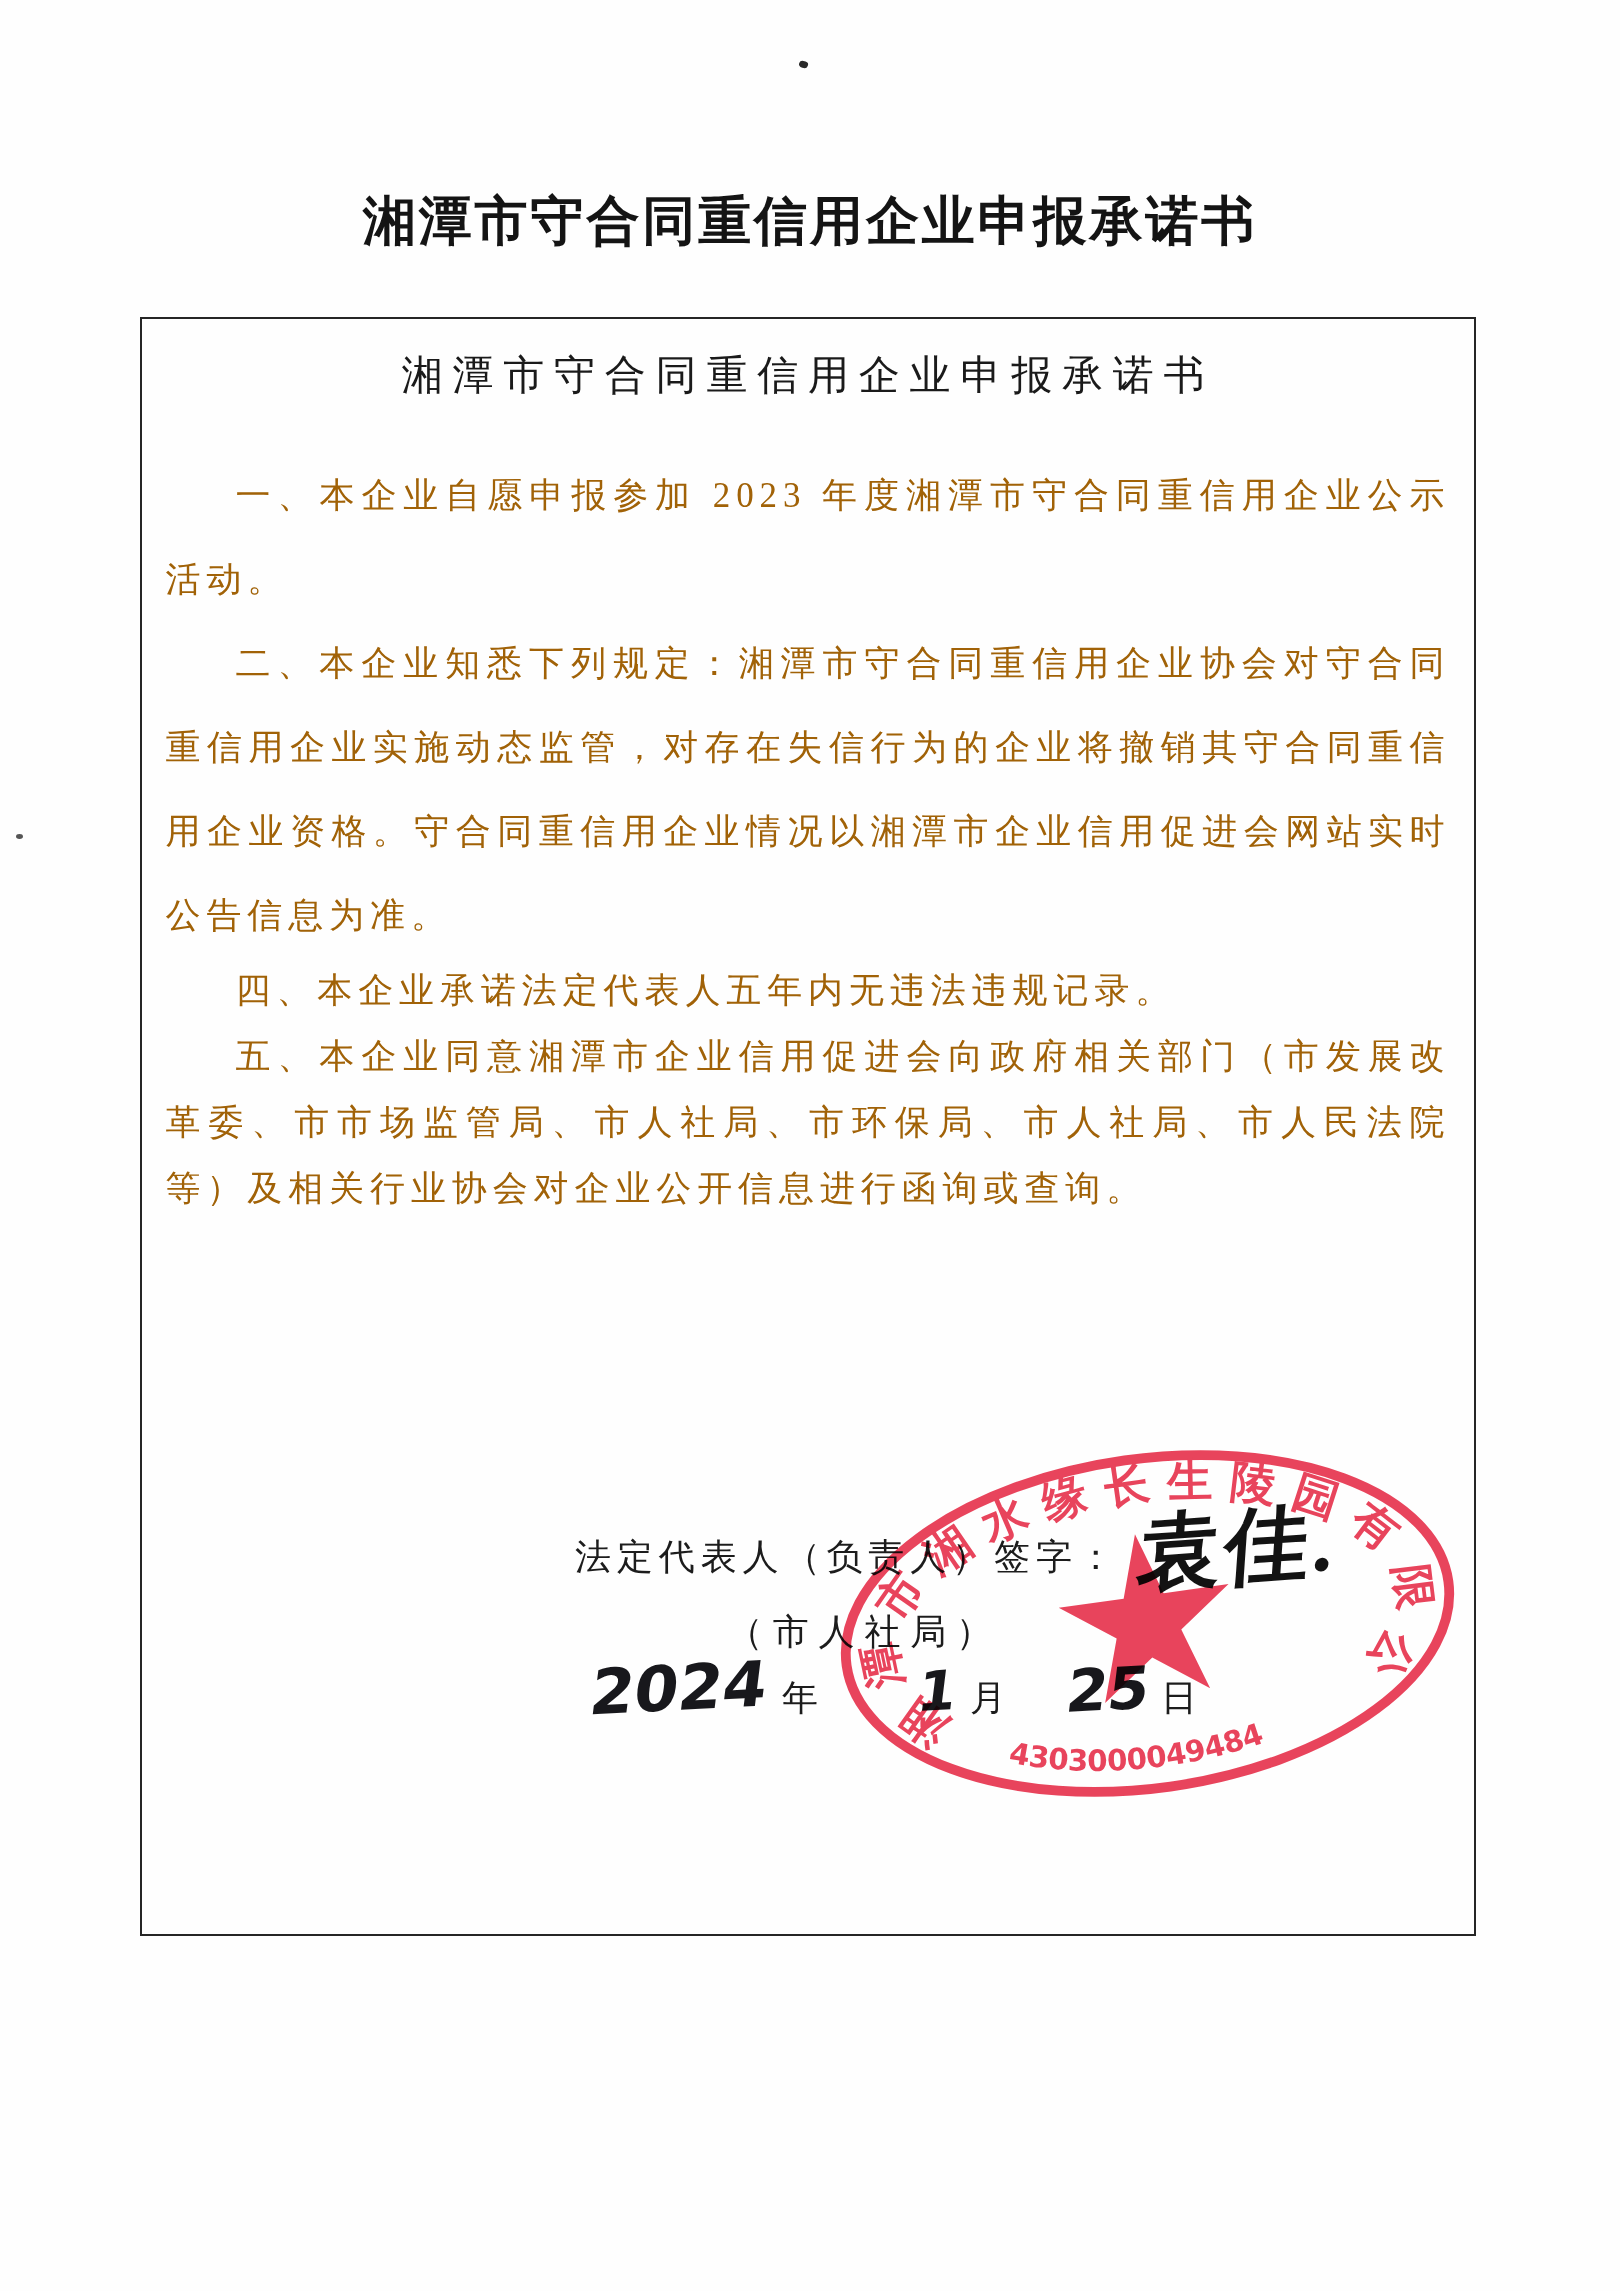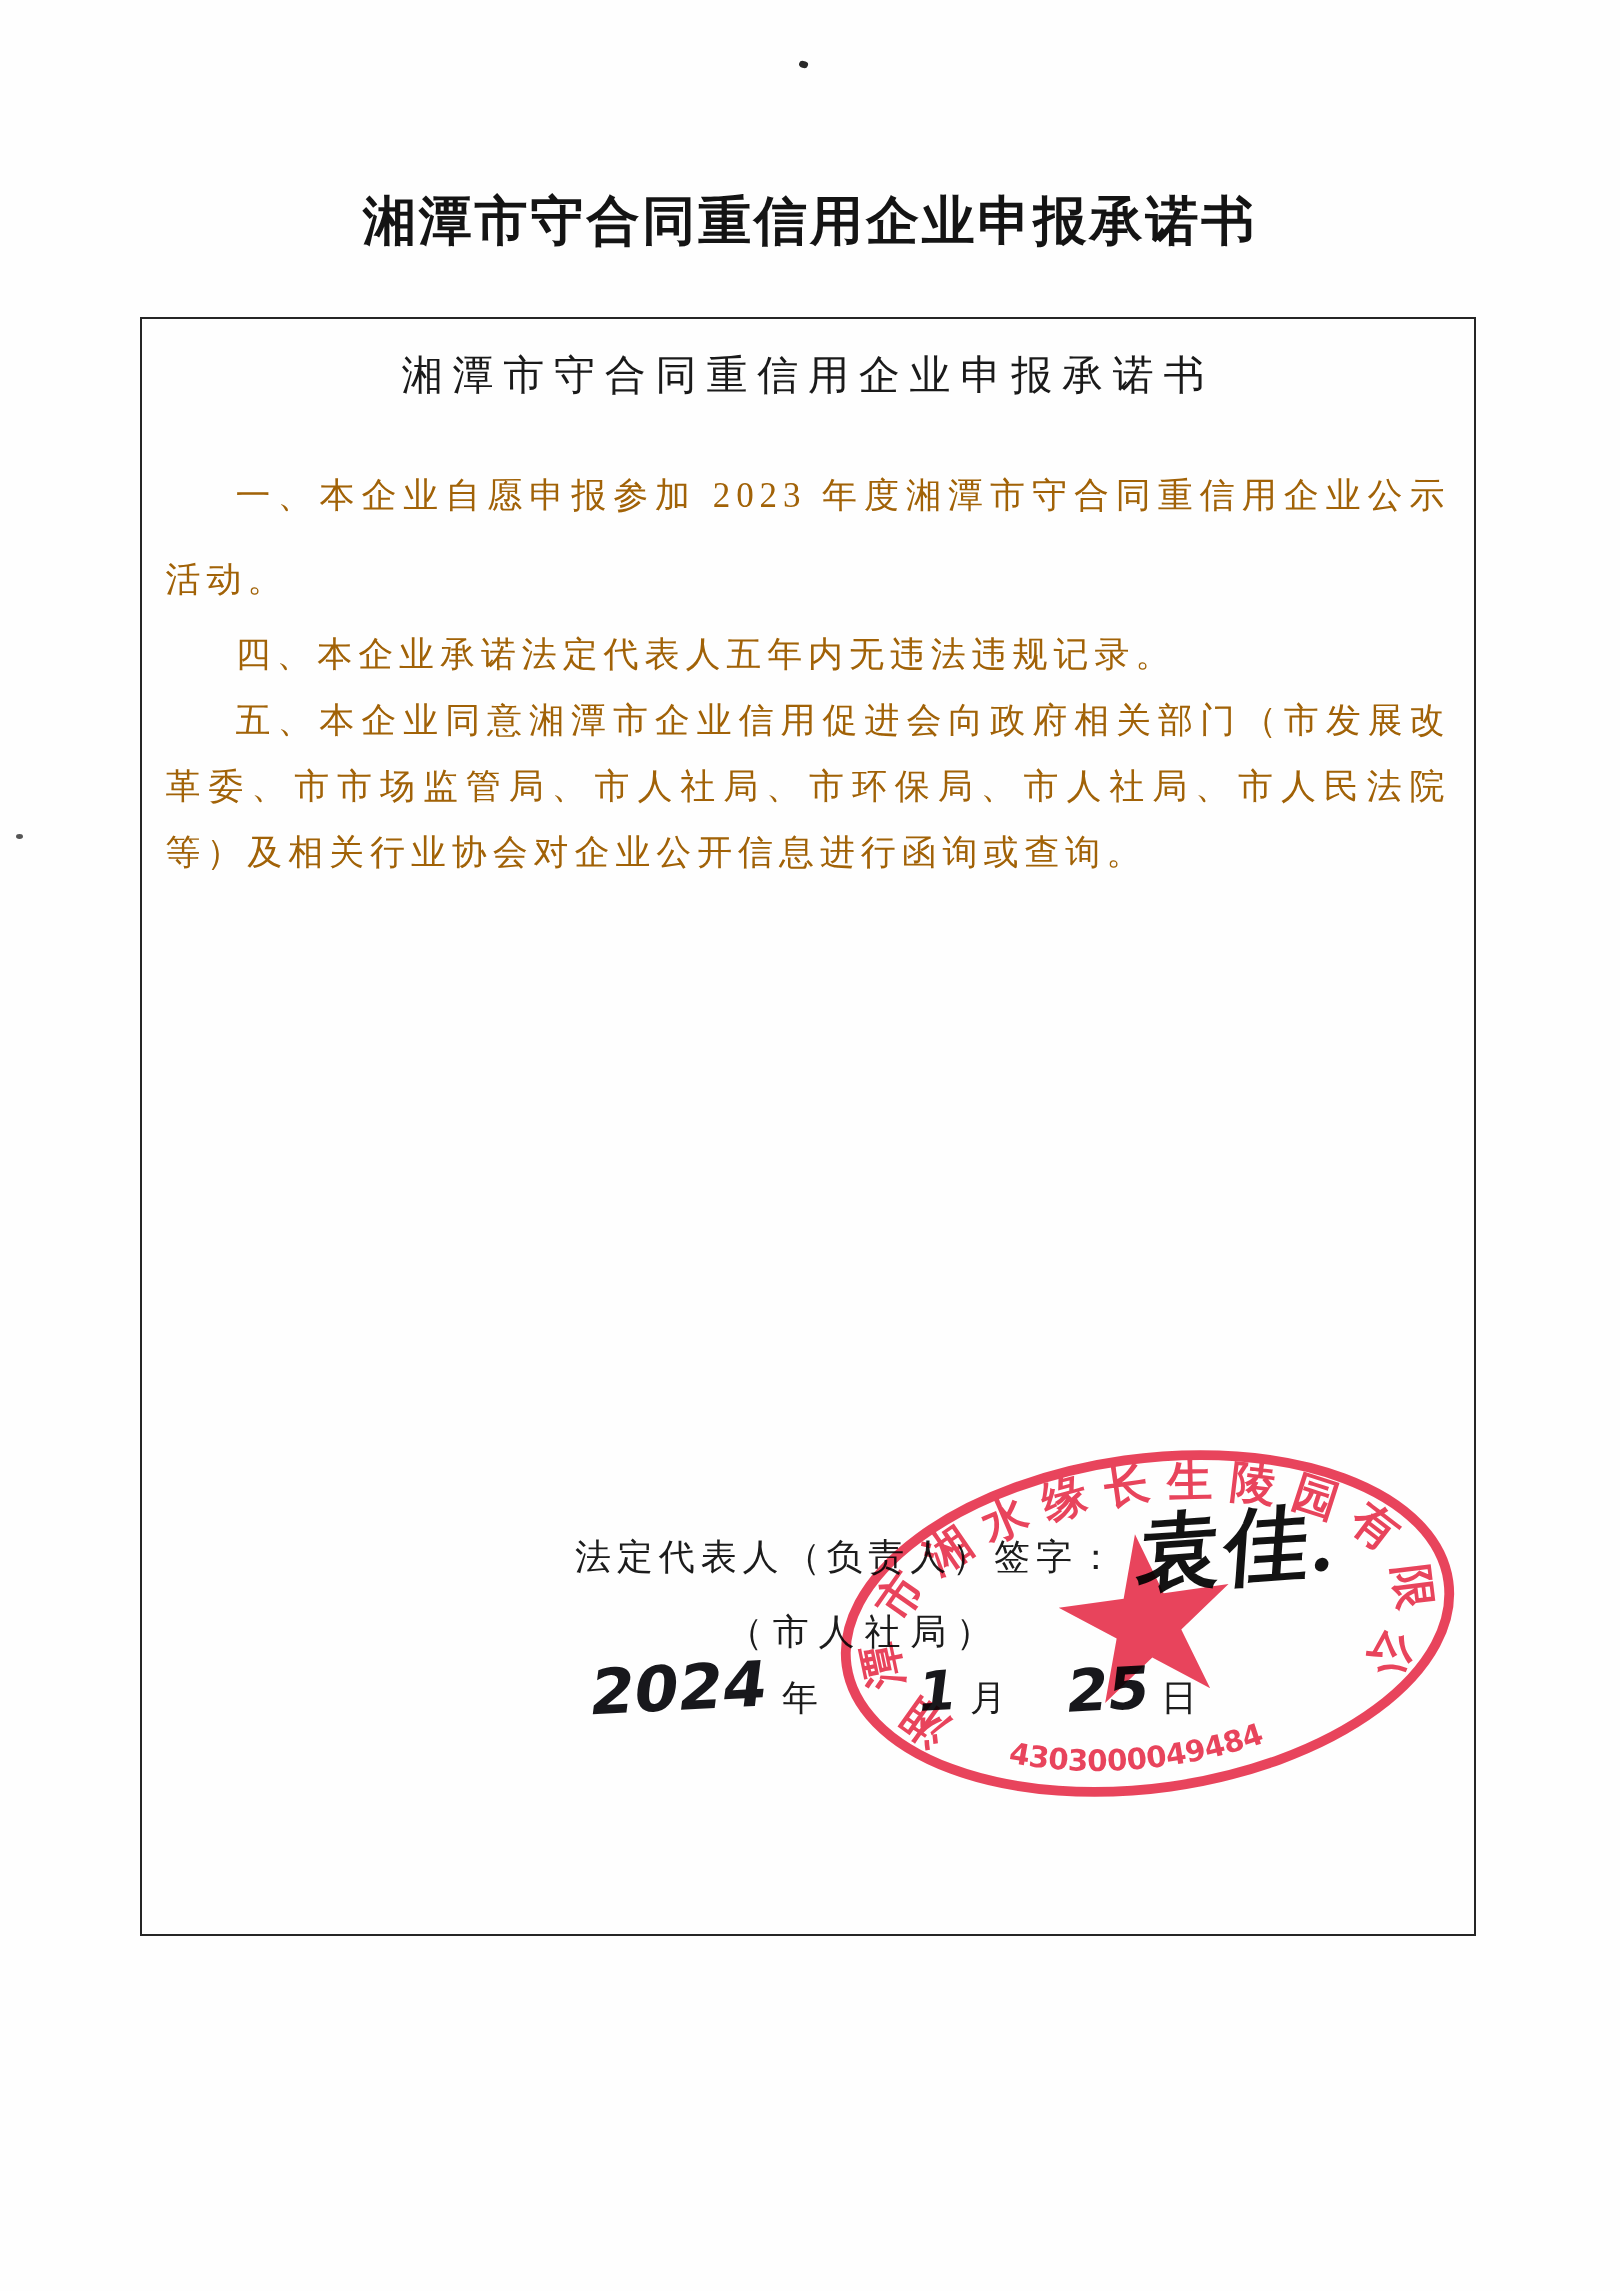--- a/index.html
+++ b/index.html
@@ -109,20 +109,21 @@
   <div class="artifact-dot-top"></div>
   <div class="artifact-dot-left"></div>
 
   <div class="main-title">湘潭市守合同重信用企业申报承诺书</div>
 
   <div class="doc-box">
 
     <p class="inner-title">湘潭市守合同重信用企业申报承诺书</p>
 
     <p class="para lh-a">一、本企业自愿申报参加 2023 年度湘潭市守合同重信用企业公示活动。</p>
+    <p class="para lh-a">二、本企业知悉下列规定：湘潭市守合同重信用企业协会对守合同重信用企业实施动态监管，对存在失信行为的企业将撤销其守合同重信用企业资格。守合同重信用企业情况以湘潭市企业信用促进会网站实时公告信息为准。</p>
     <p class="para lh-b">四、本企业承诺法定代表人五年内无违法违规记录。</p>
     <p class="para lh-b">五、本企业同意湘潭市企业信用促进会向政府相关部门（市发展改革委、市市场监管局、市人社局、市环保局、市人社局、市人民法院等）及相关行业协会对企业公开信息进行函询或查询。</p>
 
     <div class="sig-label">法定代表人（负责人）签字：</div>
 
     <div class="sig-name">袁佳.</div>
 
     <div class="seal-note">（市人社局）</div>
 
     <div class="date-line">

